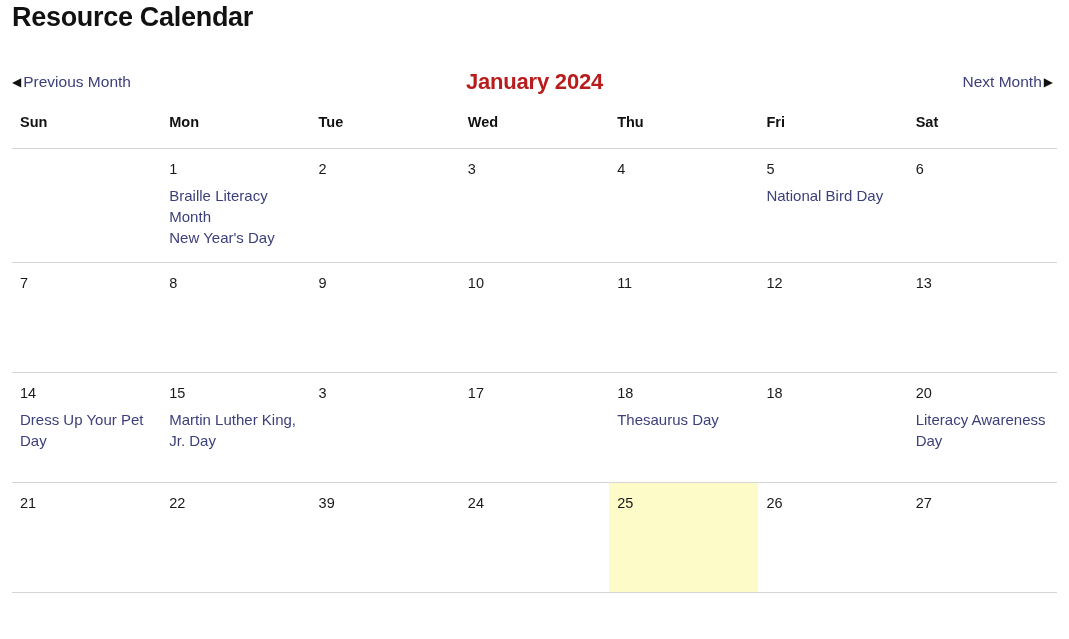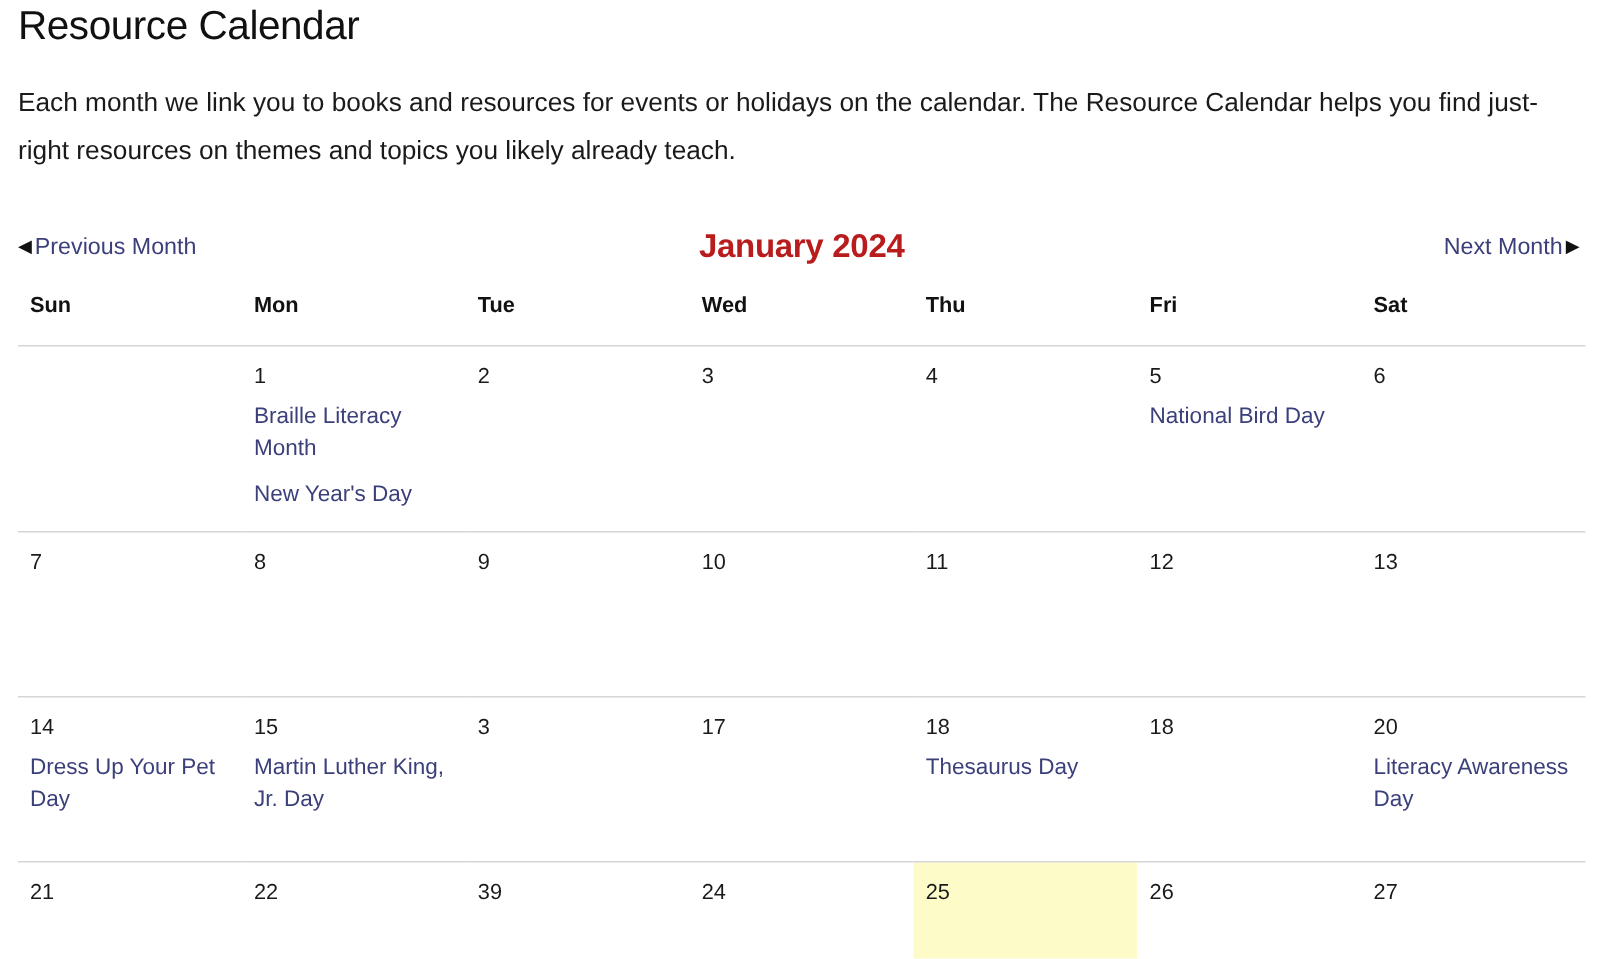--- a/index.html
+++ b/index.html
@@ -13,21 +13,21 @@
     height: 639px;
     overflow: hidden;
     font-family: "Liberation Sans", sans-serif;
     color: #1a1a1a;
   }
   .page {
     padding: 0 12px 0 12px;
   }
   .page-title {
     font-size: 27px;
-    font-weight: normal;
+    font-weight: bold;
     letter-spacing: -0.3px;
     margin: 0;
     padding-top: 0px;
     line-height: 34px;
     color: #111111;
   }
   .intro {
     font-size: 17.5px;
     line-height: 32px;
     color: #1a1a1a;
@@ -97,33 +97,31 @@
     color: #1a1a1a;
     line-height: 20px;
     margin-bottom: 6px;
   }
   .event {
     display: block;
     font-size: 15px;
     line-height: 21px;
     color: #3b3f7a;
     text-decoration: none;
-    margin-bottom: 10px;
     cursor: pointer;
   }
   .event:last-child { margin-bottom: 0; }
 </style>
 </head>
 <body>
 
 <div class="page">
 
   <h1 class="page-title">Resource Calendar</h1>
 
-  <p class="intro">Each month we link you to books and resources for events or holidays on the calendar. The Resource Calendar helps you find just-right resources on themes and topics you likely already teach.</p>
 
   <div class="cal-nav">
     <a class="nav-link nav-prev" href="#"><span class="arrow left">◀</span><span>Previous Month</span></a>
     <div class="month-title">January 2024</div>
     <a class="nav-link nav-next" href="#"><span>Next Month</span><span class="arrow right">▶</span></a>
   </div>
 
   <table class="calendar">
     <thead>
       <tr id="weekday-row">

